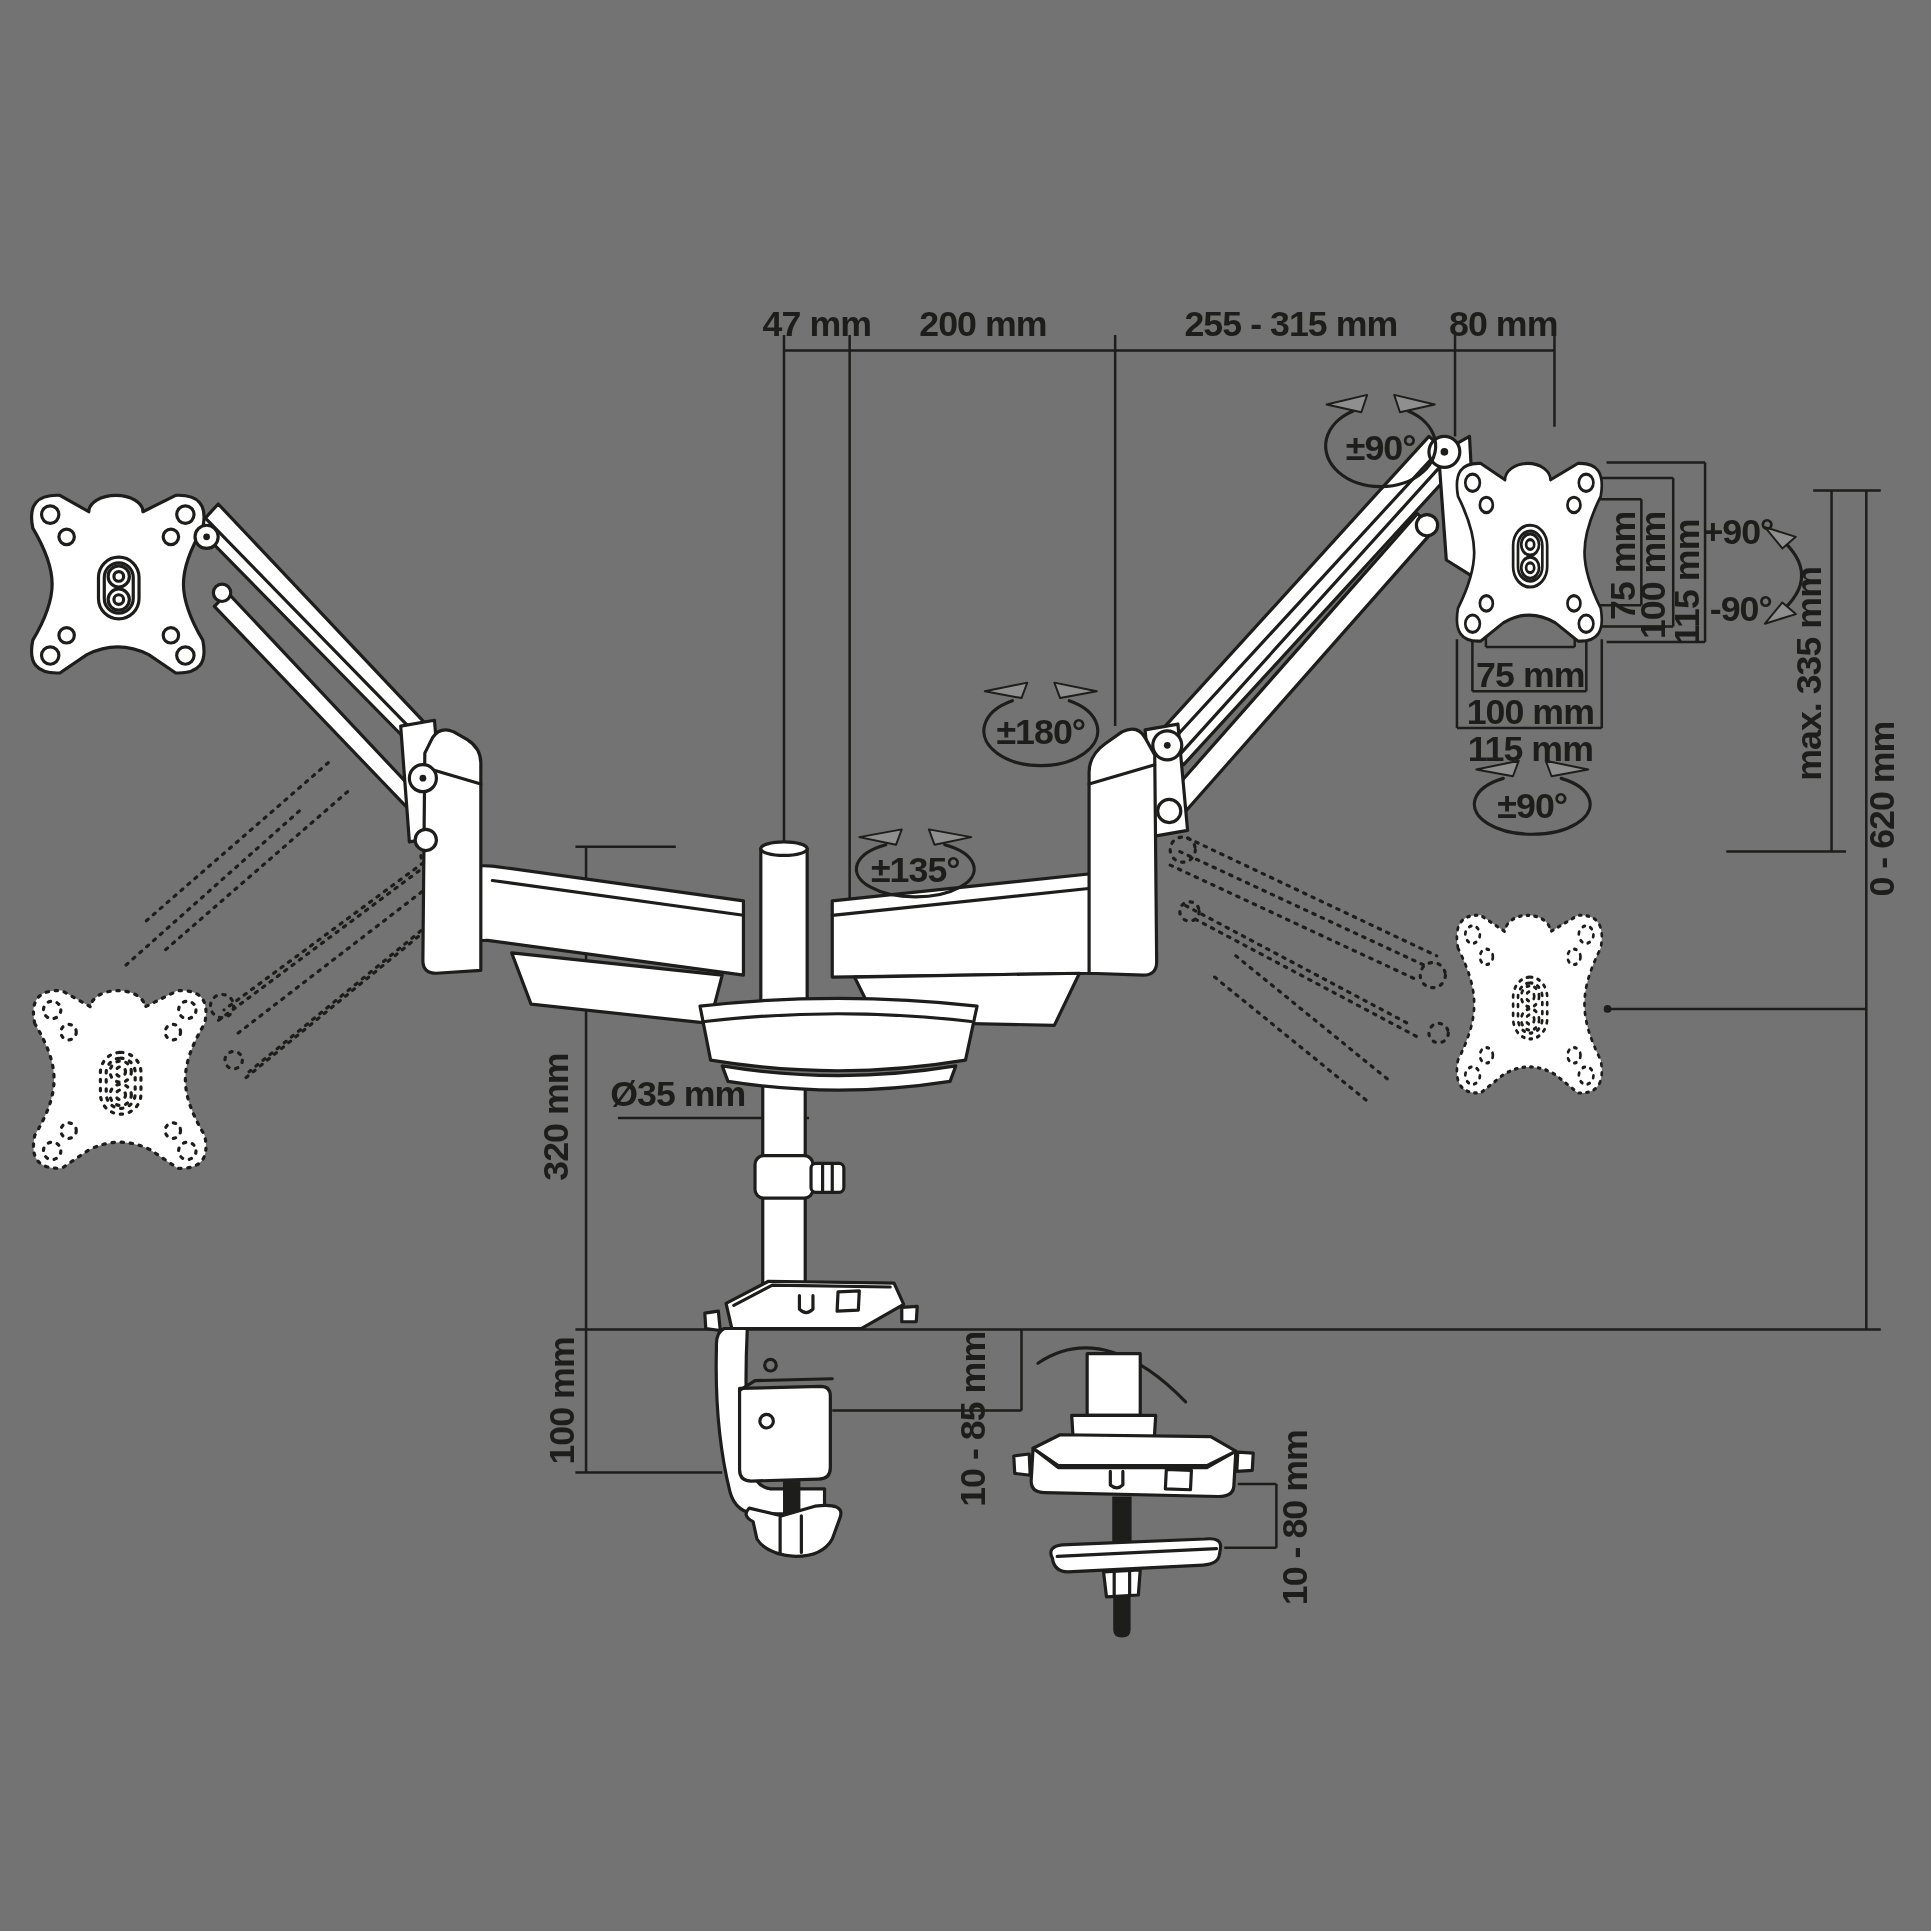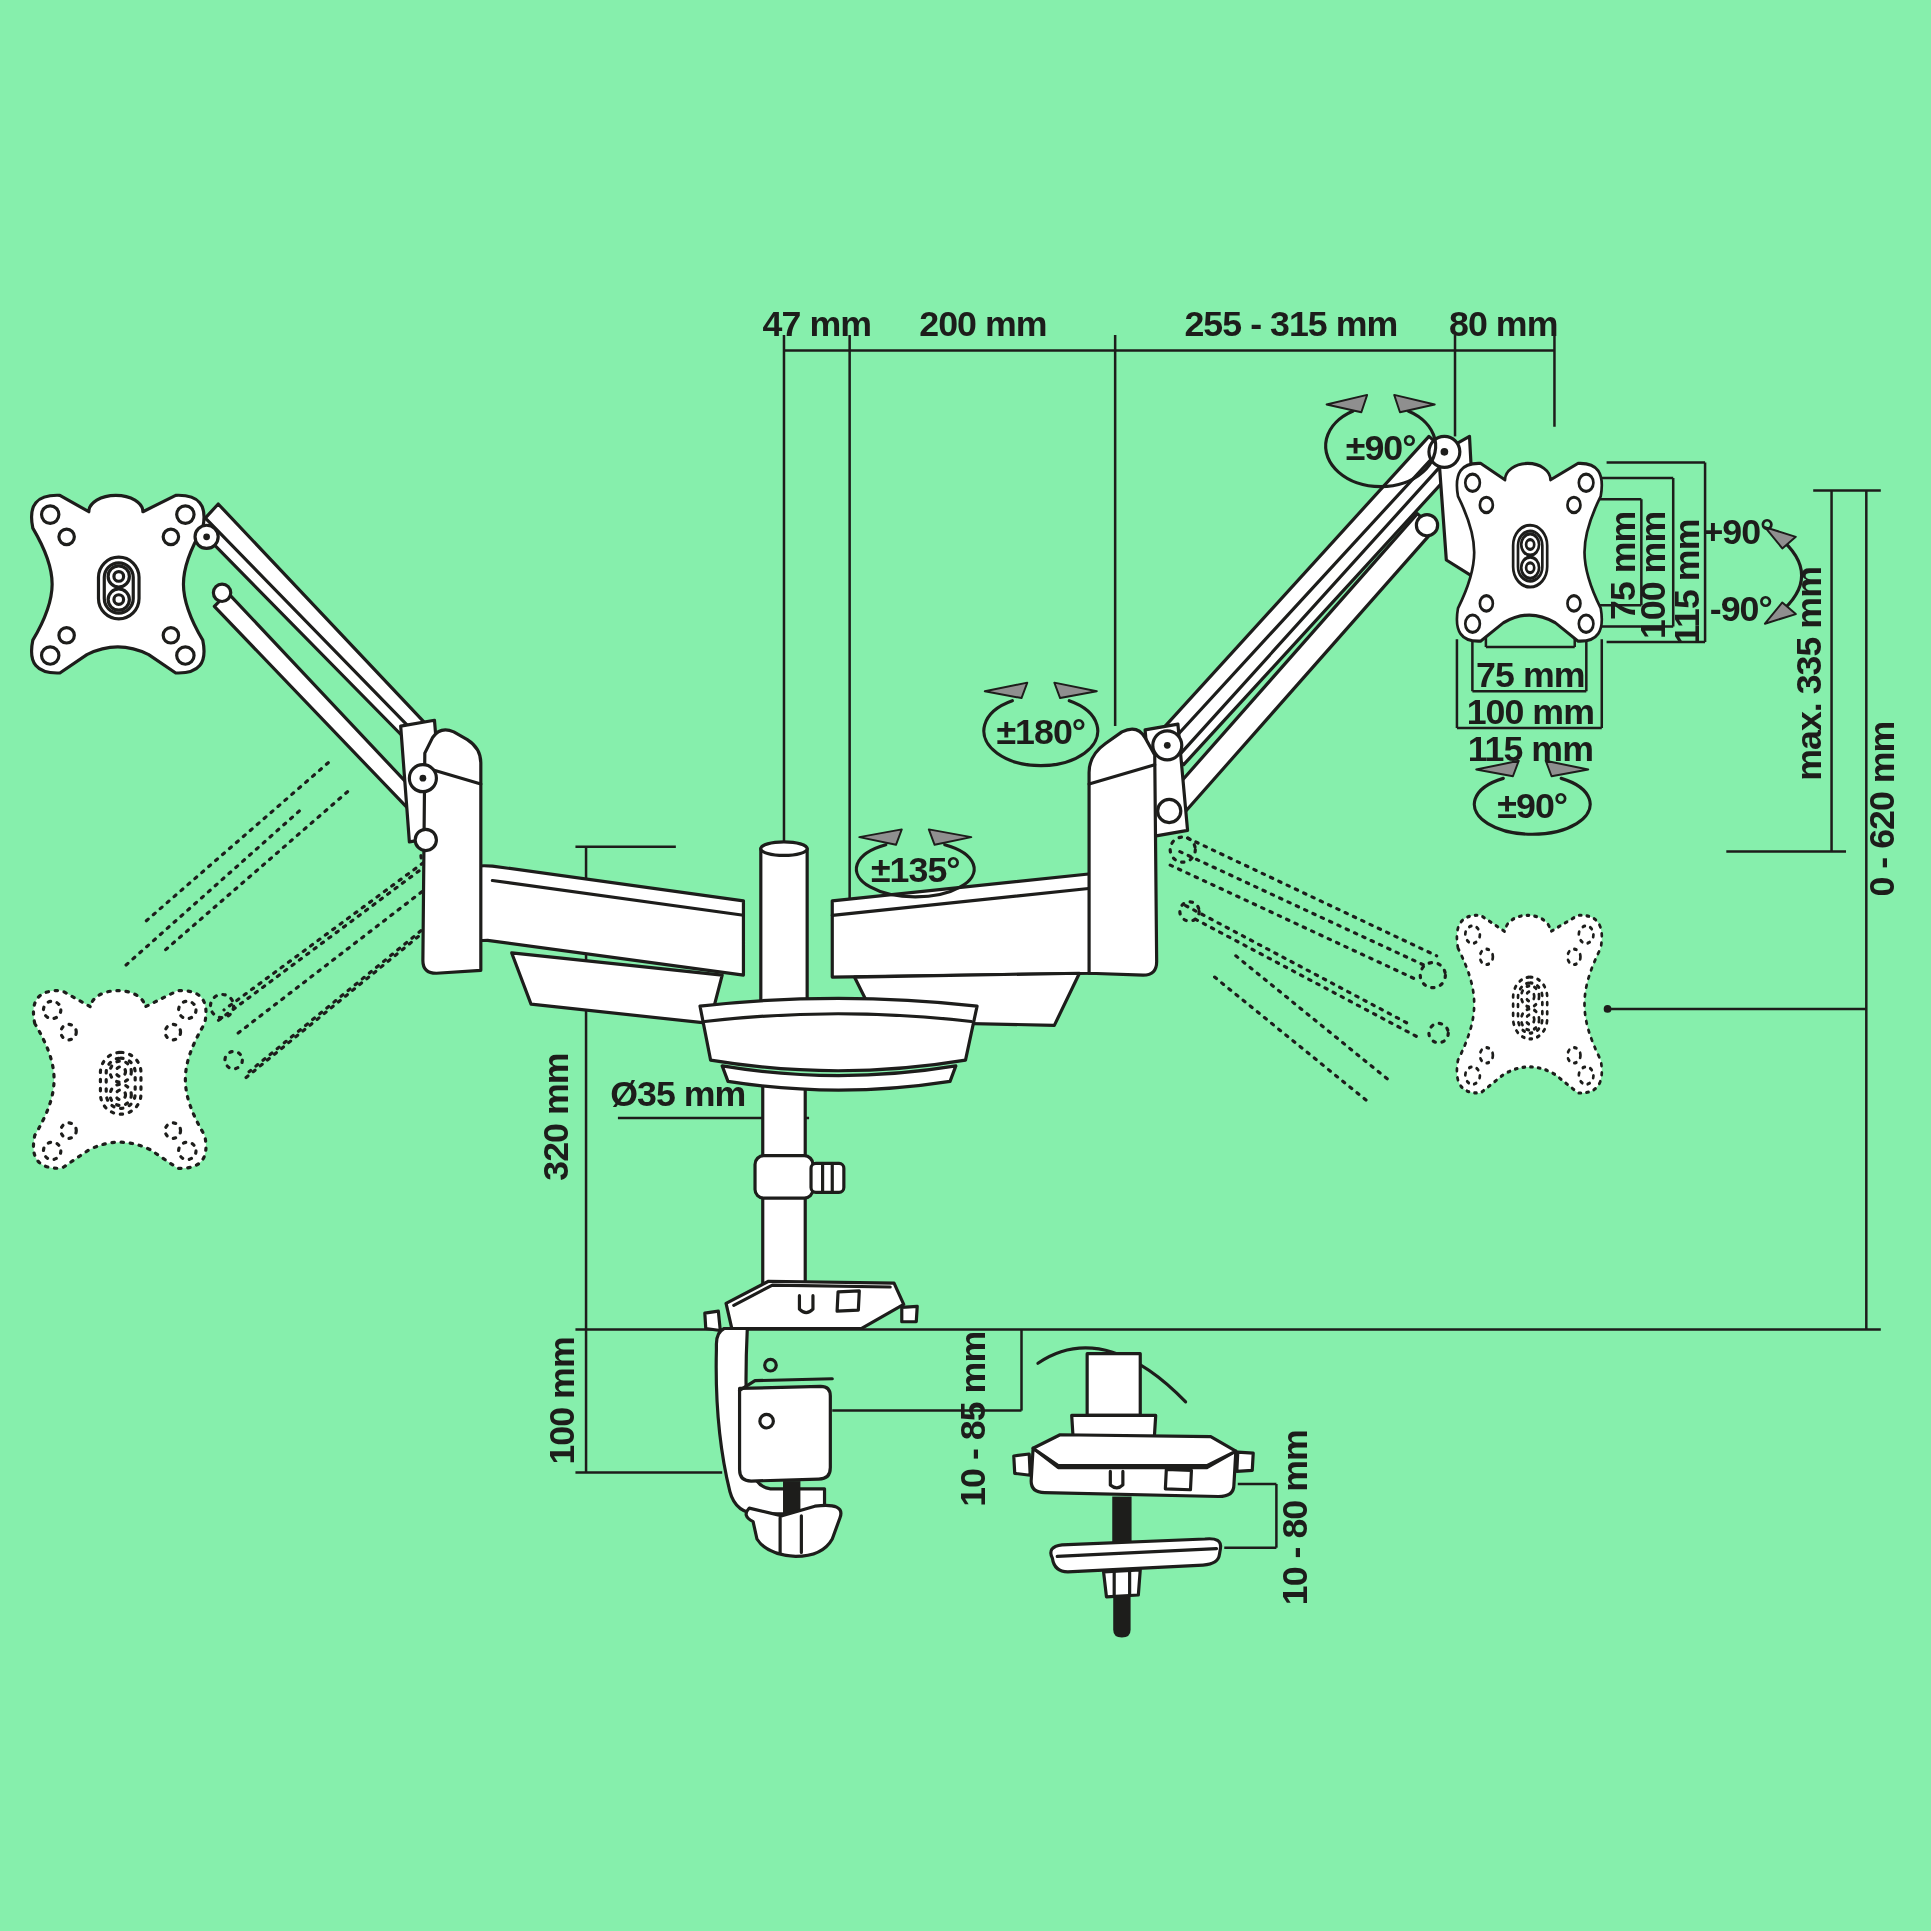--- a/index.html
+++ b/index.html
@@ -1,16 +1,16 @@
 <!DOCTYPE html>
 <html><head>
 <meta charset="utf-8">
 <style>
   html,body{margin:0;padding:0;background:#fff;}
-  #stage{width:1931px;height:1931px;position:relative;background:#86efac;overflow:hidden;}
+  #stage{width:1931px;height:1931px;position:relative;background:#737373;overflow:hidden;}
   svg{display:block;}
   .lbl{font-family:"Liberation Sans",sans-serif;font-weight:bold;font-size:37px;fill:#1d1d1b;letter-spacing:-1px;}
   .ln{stroke:#1d1d1b;stroke-width:3.3;fill:none;stroke-linecap:round;stroke-linejoin:round;}
   .fw{stroke:#1d1d1b;stroke-width:3.3;fill:#ffffff;stroke-linecap:round;stroke-linejoin:round;}
   .dim{stroke:#1d1d1b;stroke-width:2.6;fill:none;stroke-linecap:butt;}
   .blk{fill:#1d1d1b;stroke:none;}
   .arr{fill:#8f8f8f;stroke:#1d1d1b;stroke-width:2;stroke-linejoin:round;}
   .dotted{stroke-dasharray:2.5 7;}
 </style>
 </head>

